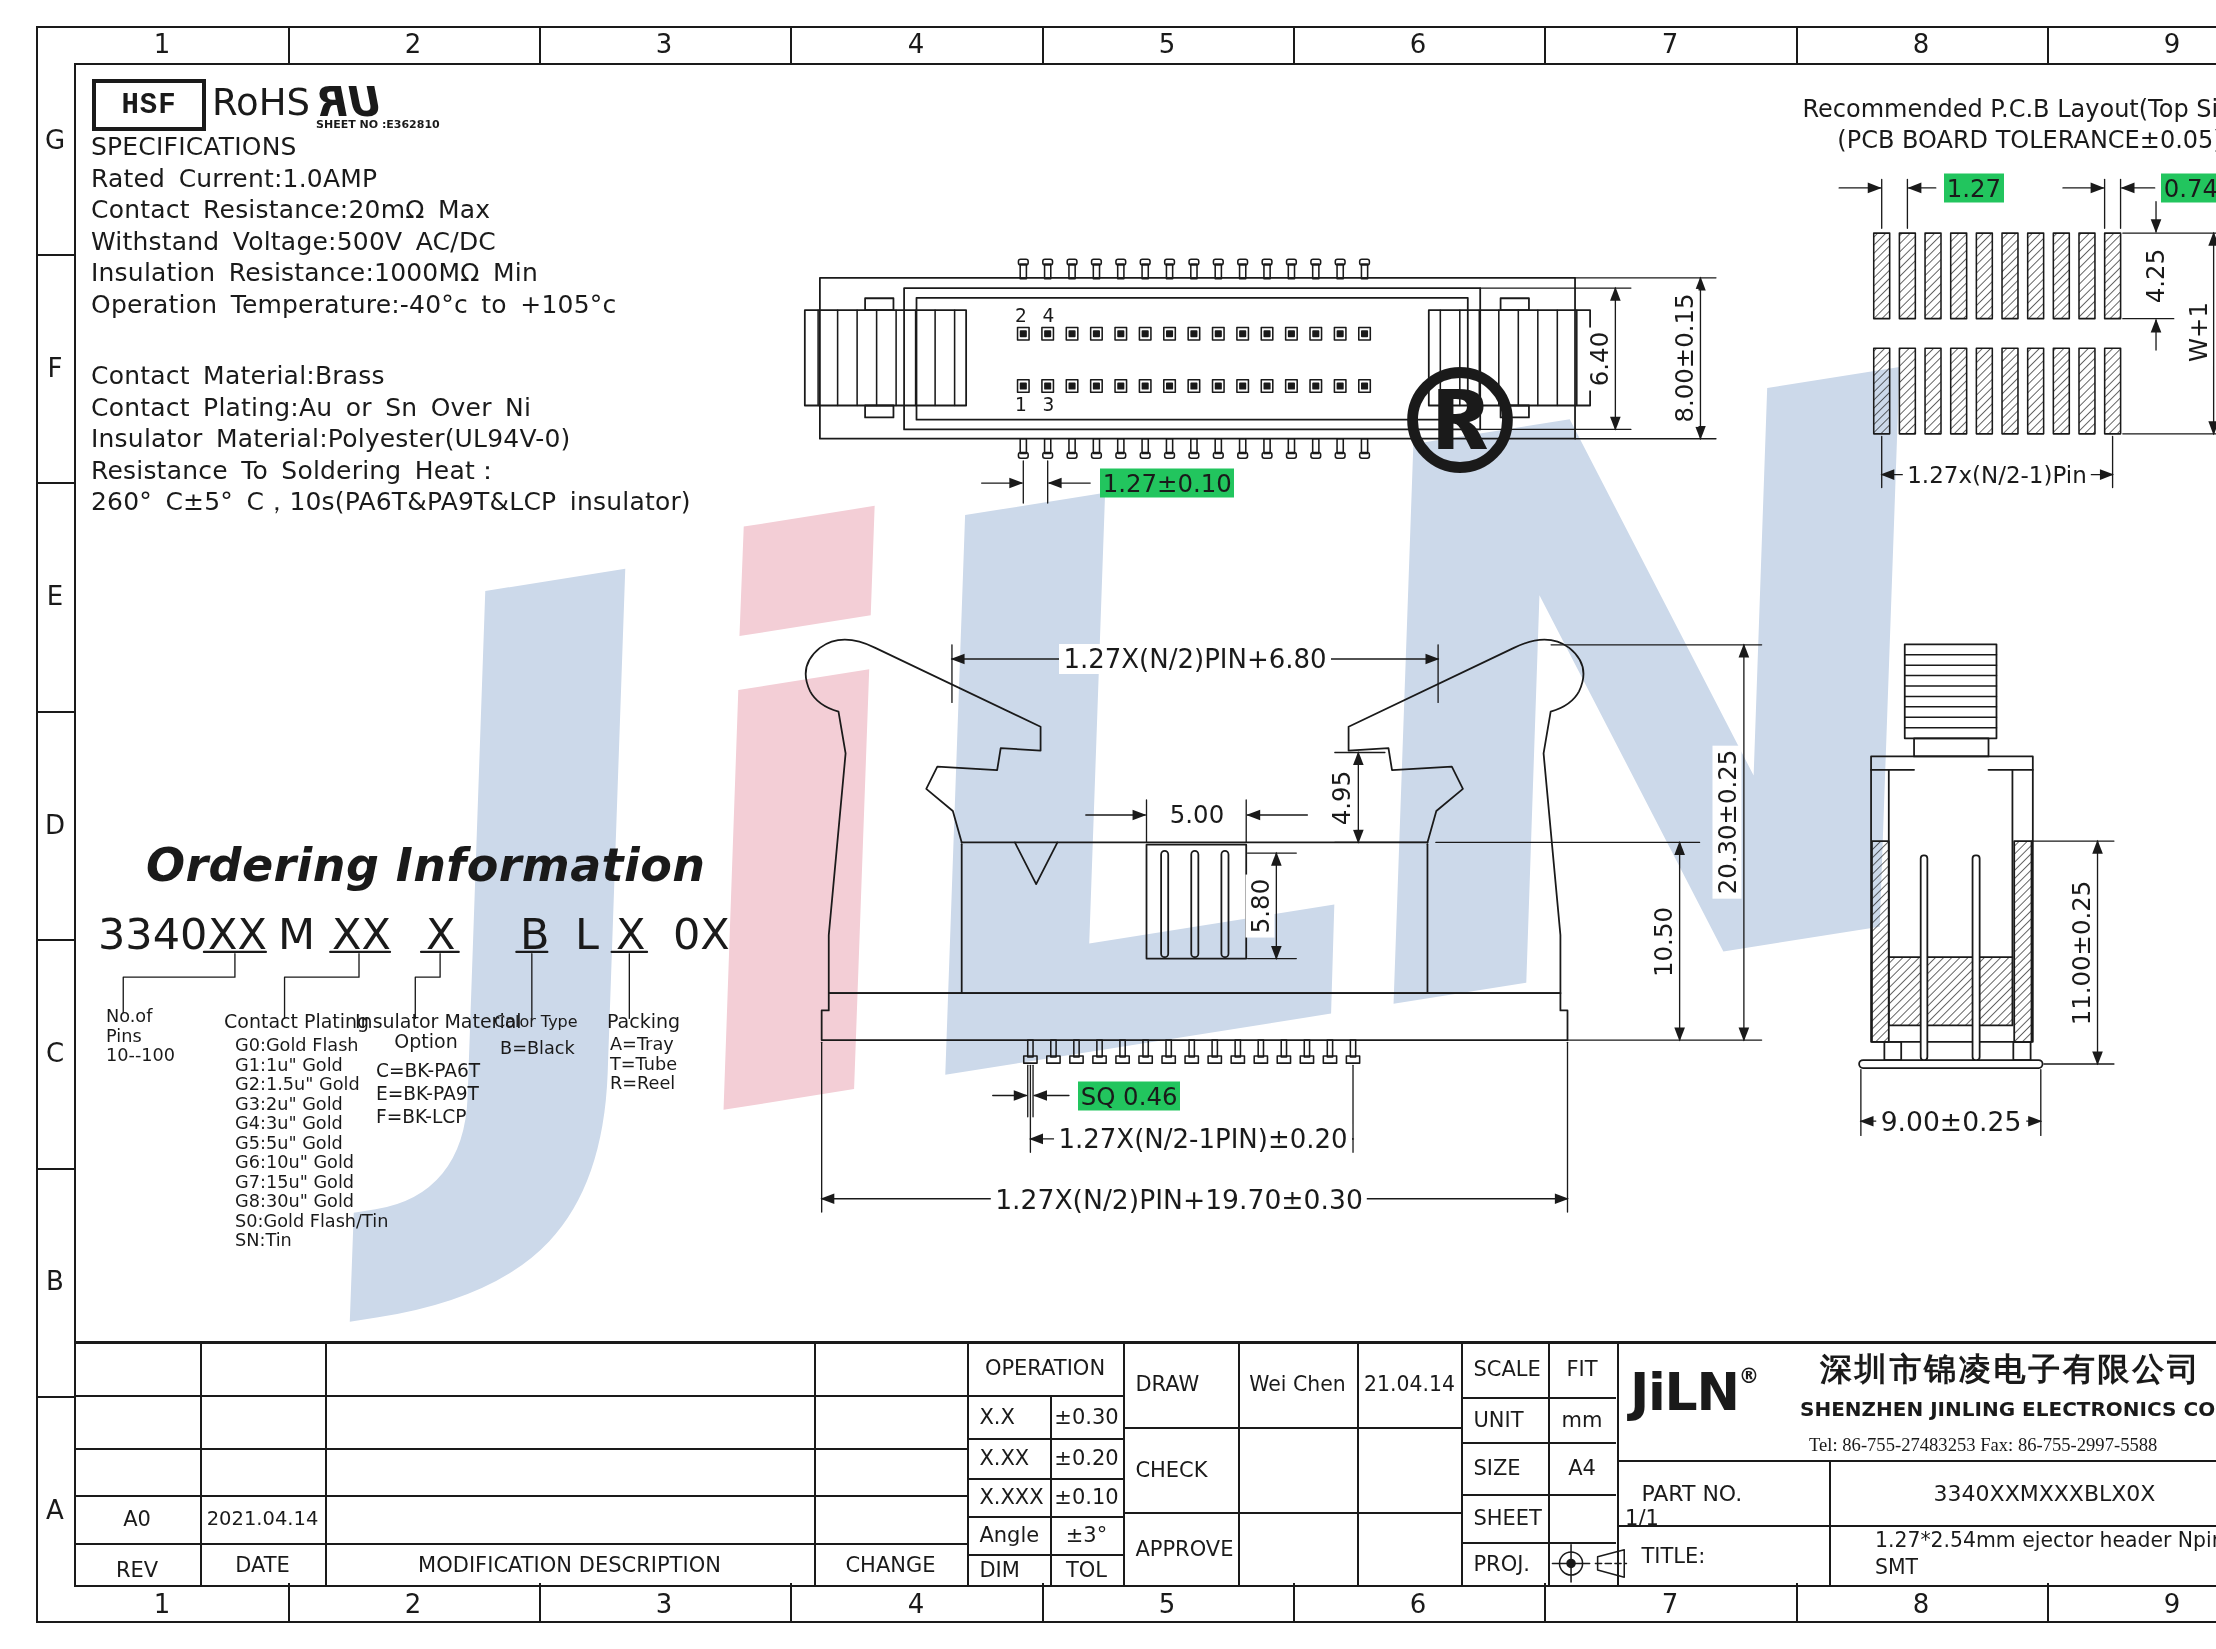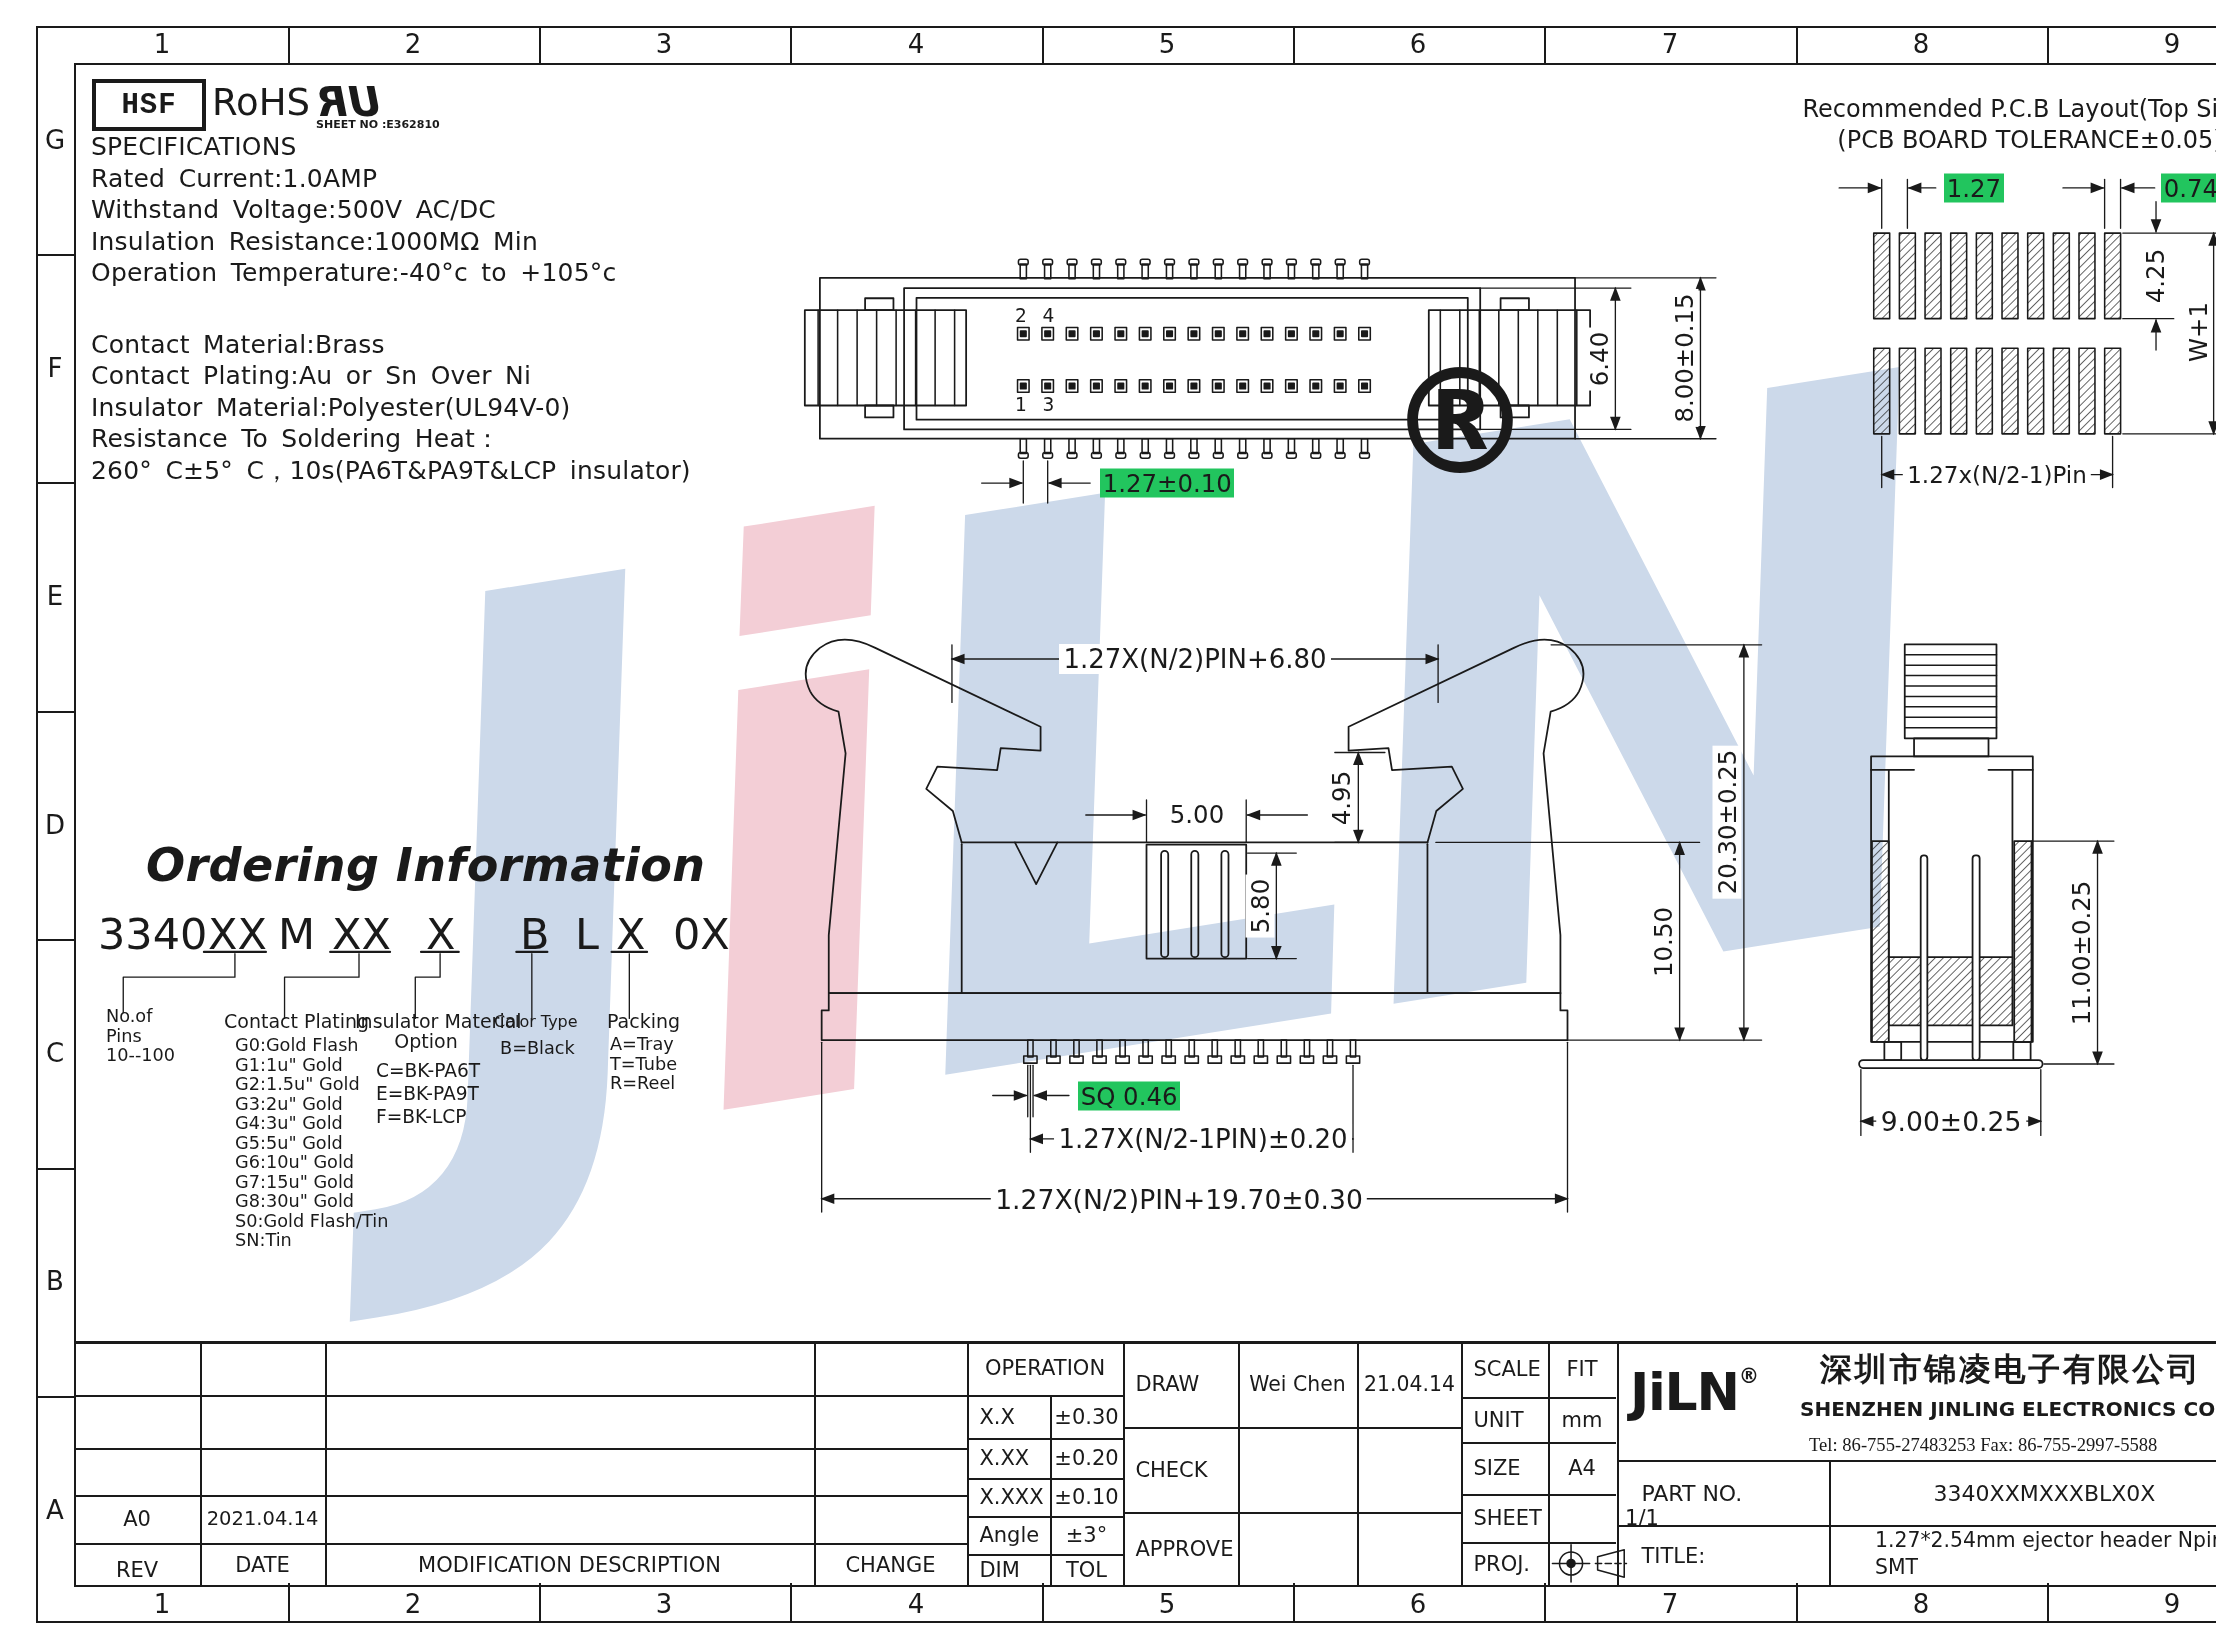--- a/index.html
+++ b/index.html
@@ -452,20 +452,21 @@
   <div class="bn t" style="left:55px;top:1510px;">A</div>
 
   <div class="t" style="left:92px;top:79px;width:106px;height:44px;border:4px solid #1a1a1a;display:flex;align-items:center;justify-content:center;font-size:29px;font-weight:600;letter-spacing:0.9px;font-family:Liberation Mono, monospace;">HSF</div>
   <div class="t" style="left:212px;top:81px;font-size:37px;font-weight:500;">RoHS</div>
   <div class="t" style="left:316px;top:78px;font-size:41px;font-weight:800;font-style:italic;transform:scaleX(-1);">UR</div>
   <div class="t" style="left:316px;top:118px;font-size:11px;font-weight:600;">SHEET NO :E362810</div>
 
   <div class="t spec" style="left:91px;top:131px;">
     <div>SPECIFICATIONS</div>
     <div>Rated Current:1.0AMP</div>
+    <div>Contact Resistance:20mΩ Max</div>
     <div>Withstand Voltage:500V AC/DC</div>
     <div>Insulation Resistance:1000MΩ Min</div>
     <div>Operation Temperature:-40°c to +105°c</div>
     <div class="gap">Contact Material:Brass</div>
     <div>Contact Plating:Au or Sn Over Ni</div>
     <div>Insulator Material:Polyester(UL94V-0)</div>
     <div>Resistance To Soldering Heat：</div>
     <div>260° C±5° C，10s(PA6T&amp;PA9T&amp;LCP insulator)</div>
   </div>
 

